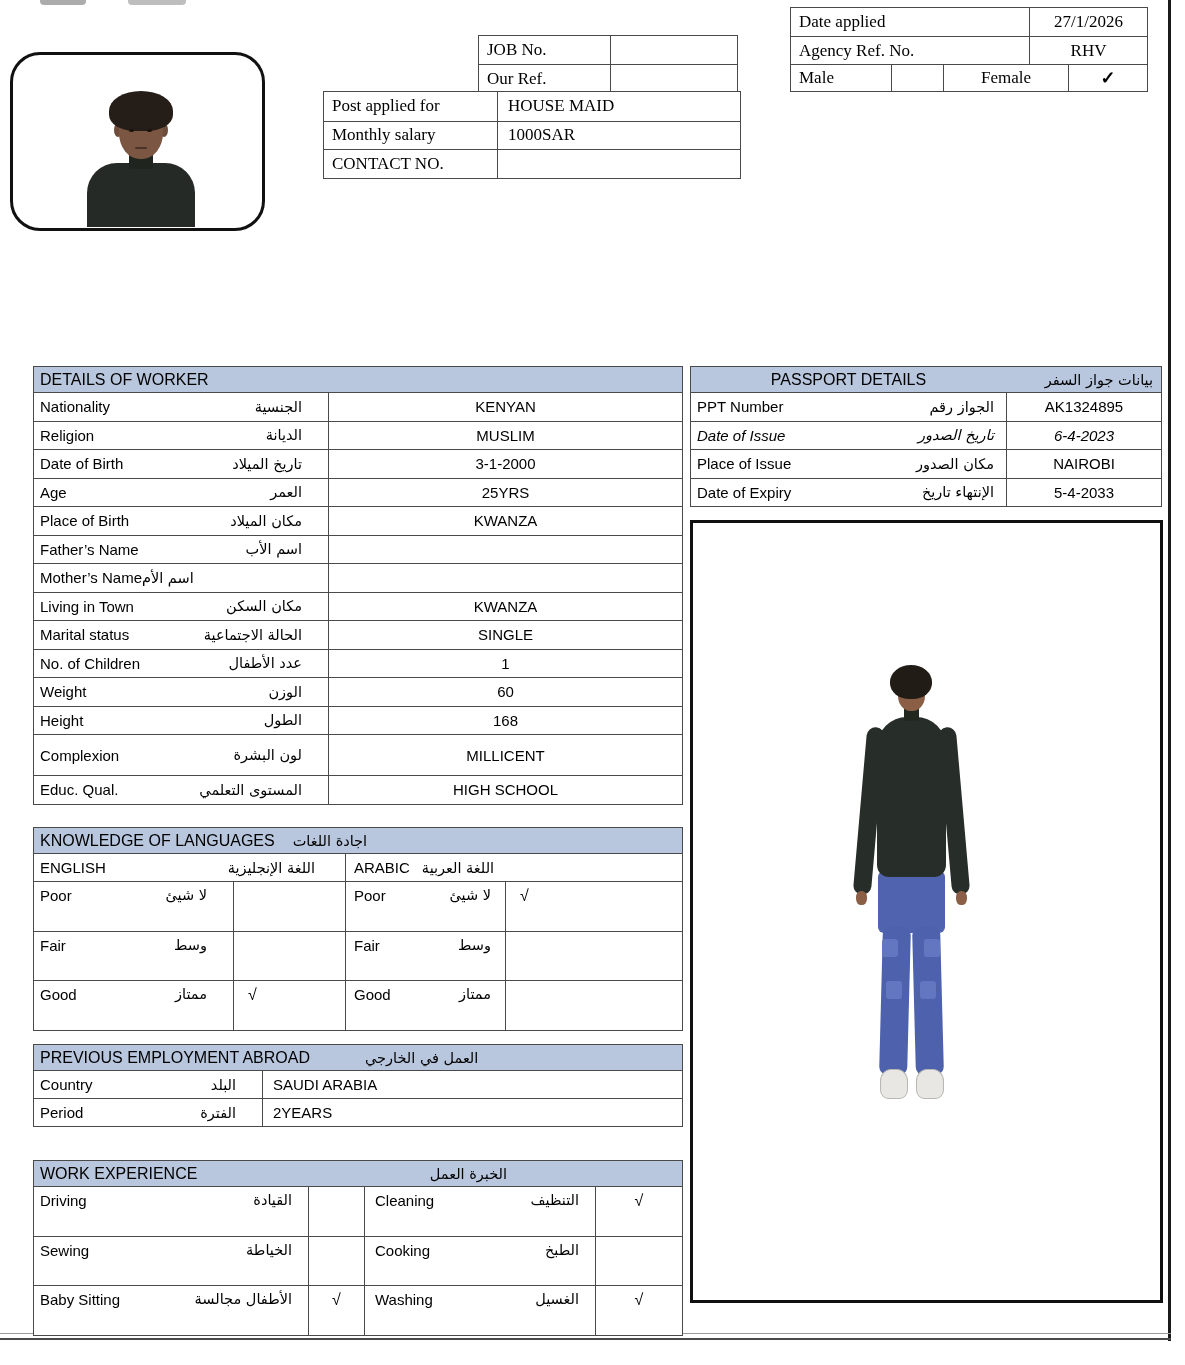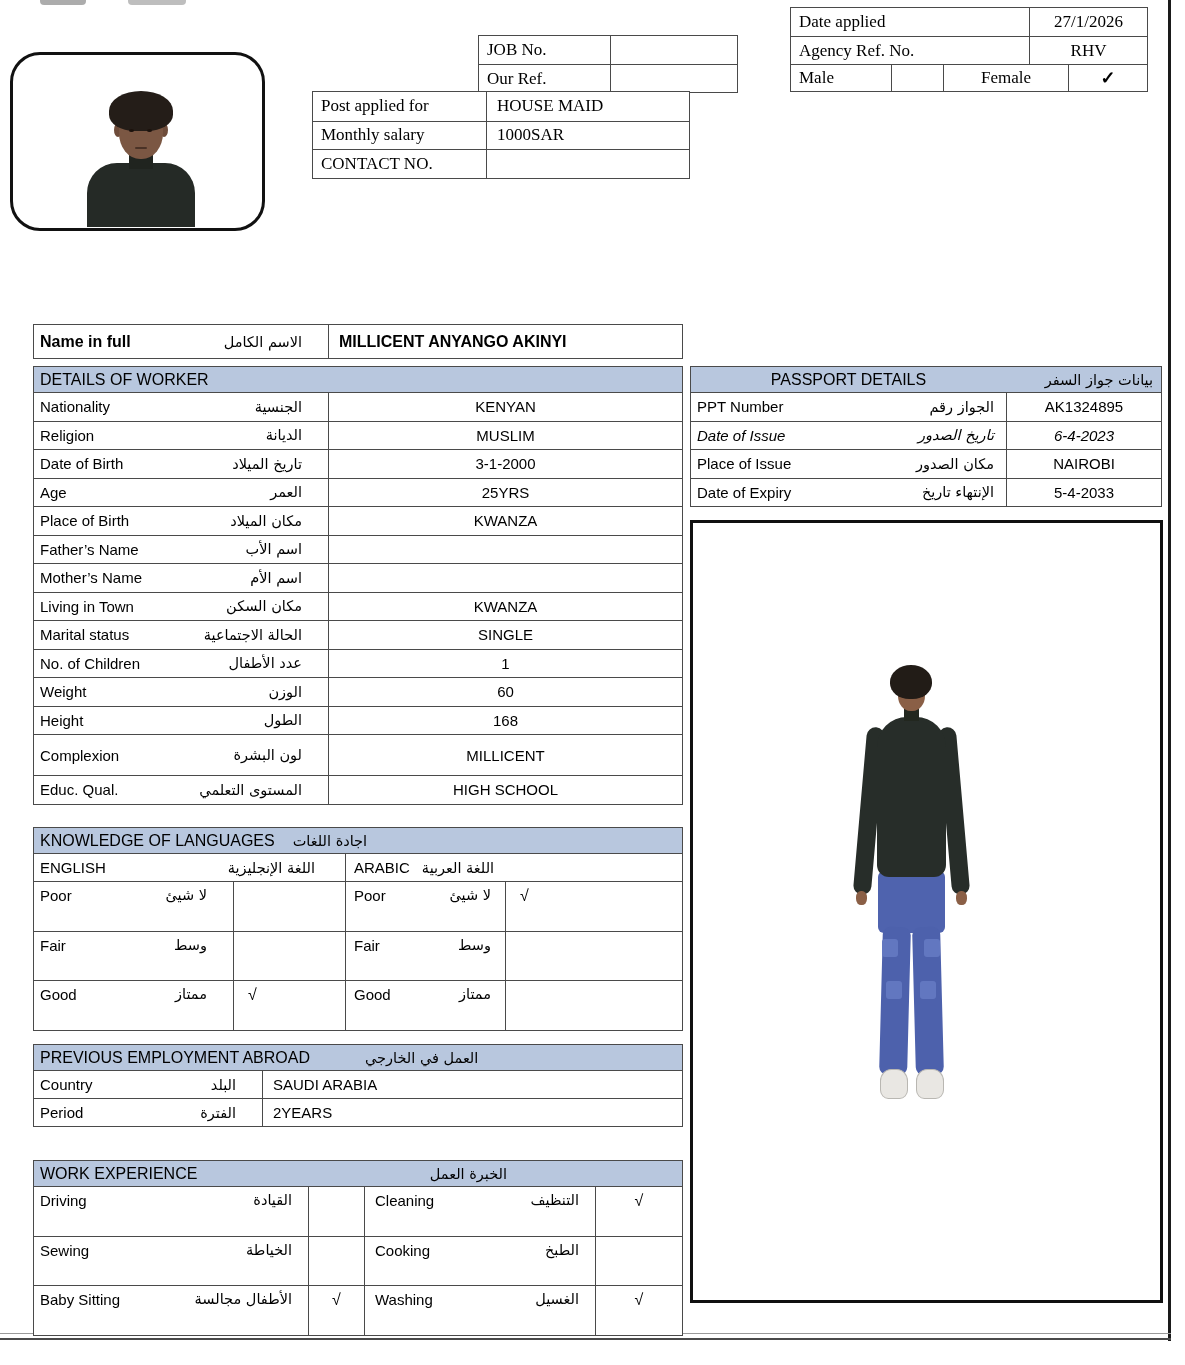--- a/index.html
+++ b/index.html
@@ -84,21 +84,21 @@
     <div class="row" style="height:28px;">
       <div class="cell" style="width:131px;padding-left:8px;">
           <span>Our Ref.</span>
         </div>
       <div class="cell" style="flex:1;padding-left:8px;">
           <span></span>
         </div>
     </div>
   </div>
 
-  <div class="tbl serif" style="left:312px;top:91px;width:378px;">
+  <div class="tbl serif" style="left:323px;top:91px;width:418px;">
     <div class="row" style="height:28.5px;">
       <div class="cell" style="width:173px;padding-left:8px;">
           <span>Post applied for</span>
         </div>
       <div class="cell" style="flex:1;padding-left:10px;">
           <span>HOUSE MAID</span>
         </div>
     </div>
     <div class="row" style="height:28.5px;">
       <div class="cell" style="width:173px;padding-left:8px;">
@@ -144,31 +144,20 @@
         </div>
       <div class="cell ctr" style="width:125px;">
           <span>Female</span>
         </div>
       <div class="cell ctr bold" style="flex:1;font-size:18px;">
           <span>✓</span>
         </div>
     </div>
   </div>
 
-  <div class="tbl" style="left:33px;top:324px;width:650px;">
-    <div class="row" style="height:33px;">
-      <div class="cell" style="width:294px;justify-content:space-between;">
-        <span class="en bold" style="font-size:16px;">Name in full</span>
-        <span class="ar" dir="rtl" style="padding-right:26px;">الاسم الكامل</span>
-      </div>
-      <div class="cell" style="flex:1;padding-left:10px;">
-        <span class="bold" style="font-size:16px;">MILLICENT ANYANGO AKINYI</span>
-      </div>
-    </div>
-  </div>
 
   <div class="tbl" style="left:33px;top:366px;width:650px;">
     <div class="row hdr" style="height:25px;padding-left:6px;">
       <span>DETAILS OF WORKER</span>
     </div>
     <div class="row" style="height:28.5px;">
         <div class="cell" style="width:294px;justify-content:space-between;">
           <span class="en">Nationality</span>
           <span class="ar" dir="rtl" style="padding-right:26px;">الجنسية</span>
         </div>
@@ -203,21 +192,21 @@
         <div class="cell ctr val" style="flex:1;">KWANZA</div>
       </div>
     <div class="row" style="height:28.5px;">
         <div class="cell" style="width:294px;justify-content:space-between;">
           <span class="en">Father’s Name</span>
           <span class="ar" dir="rtl" style="padding-right:26px;">اسم الأب</span>
         </div>
         <div class="cell ctr val" style="flex:1;"></div>
       </div>
     <div class="row" style="height:28.5px;">
-        <div class="cell" style="width:294px;justify-content:space-between;">
+        <div class="cell" style="width:294px;">
           <span class="en">Mother’s Name</span>
           <span class="ar" dir="rtl" style="padding-right:26px;">اسم الأم</span>
         </div>
         <div class="cell ctr val" style="flex:1;"></div>
       </div>
     <div class="row" style="height:28.5px;">
         <div class="cell" style="width:294px;justify-content:space-between;">
           <span class="en">Living in Town</span>
           <span class="ar" dir="rtl" style="padding-right:26px;">مكان السكن</span>
         </div>

